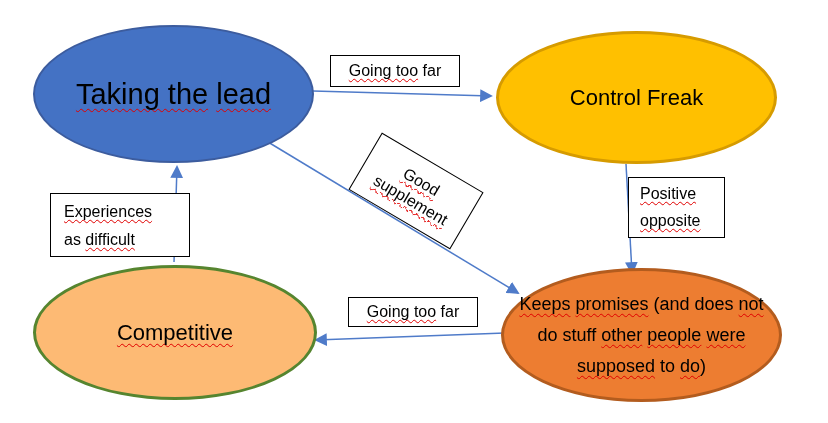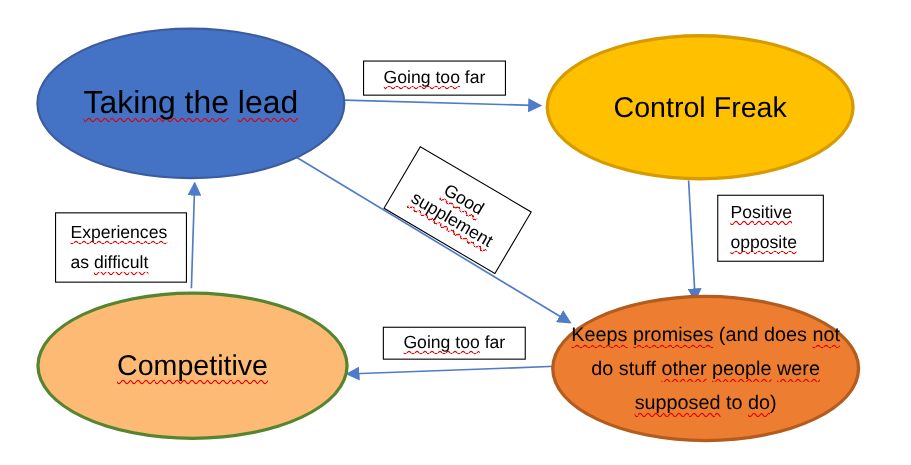--- a/index.html
+++ b/index.html
@@ -13,32 +13,32 @@
     position:absolute; border-radius:50%; border-style:solid; box-sizing:border-box;
     display:flex; align-items:center; justify-content:center; z-index:2;
   }
   .node-blue   { left:33px;  top:25px;  width:281px; height:138px; border-width:2px; }
   .node-yellow { left:496px; top:31px;  width:281px; height:133px; border-width:3px; }
   .node-green  { left:33px;  top:265px; width:284px; height:135px; border-width:3px; }
   .node-orange { left:501px; top:268px; width:281px; height:134px; border-width:3px; }
 
   .node-label { text-align:center; }
   .fs30 { font-size:29px; }
-  .fs33 { font-size:26px; }
+  .fs33 { font-size:22px; }
   .orange-text { font-size:18px; line-height:31px; }
   .nowrap { white-space:nowrap; }
 
   .labelbox {
     position:absolute; background:#ffffff; border:1.5px solid #000;
     box-sizing:border-box; z-index:3; font-size:16px;
   }
   .lb-top    { left:330px; top:55px;  width:130px; height:32px; line-height:29px; text-align:center; }
   .lb-bottom { left:348px; top:297px; width:130px; height:30px; line-height:27px; text-align:center; }
-  .lb-pos    { left:652px; top:177px; width:97px;  height:61px; padding:2px 0 0 11px; line-height:27px; }
-  .lb-exp    { left:50px;  top:193px; width:120px; height:64px; padding:4px 0 0 13px; line-height:28px; }
+  .lb-pos    { left:628px; top:177px; width:97px;  height:61px; padding:2px 0 0 11px; line-height:27px; }
+  .lb-exp    { left:50px;  top:193px; width:140px; height:64px; padding:4px 0 0 13px; line-height:28px; }
   .lb-gs     { left:357px; top:158px; width:118px; height:66px; transform:rotate(30.5deg);
                display:flex; flex-direction:column; align-items:center; justify-content:center;
                line-height:21px; text-align:center; }
 
   .sq {
     text-decoration-line:underline; text-decoration-style:wavy;
     text-decoration-color:#e00000; text-decoration-thickness:1px;
     text-underline-offset:0.14em; text-decoration-skip-ink:none;
   }
 </style>

